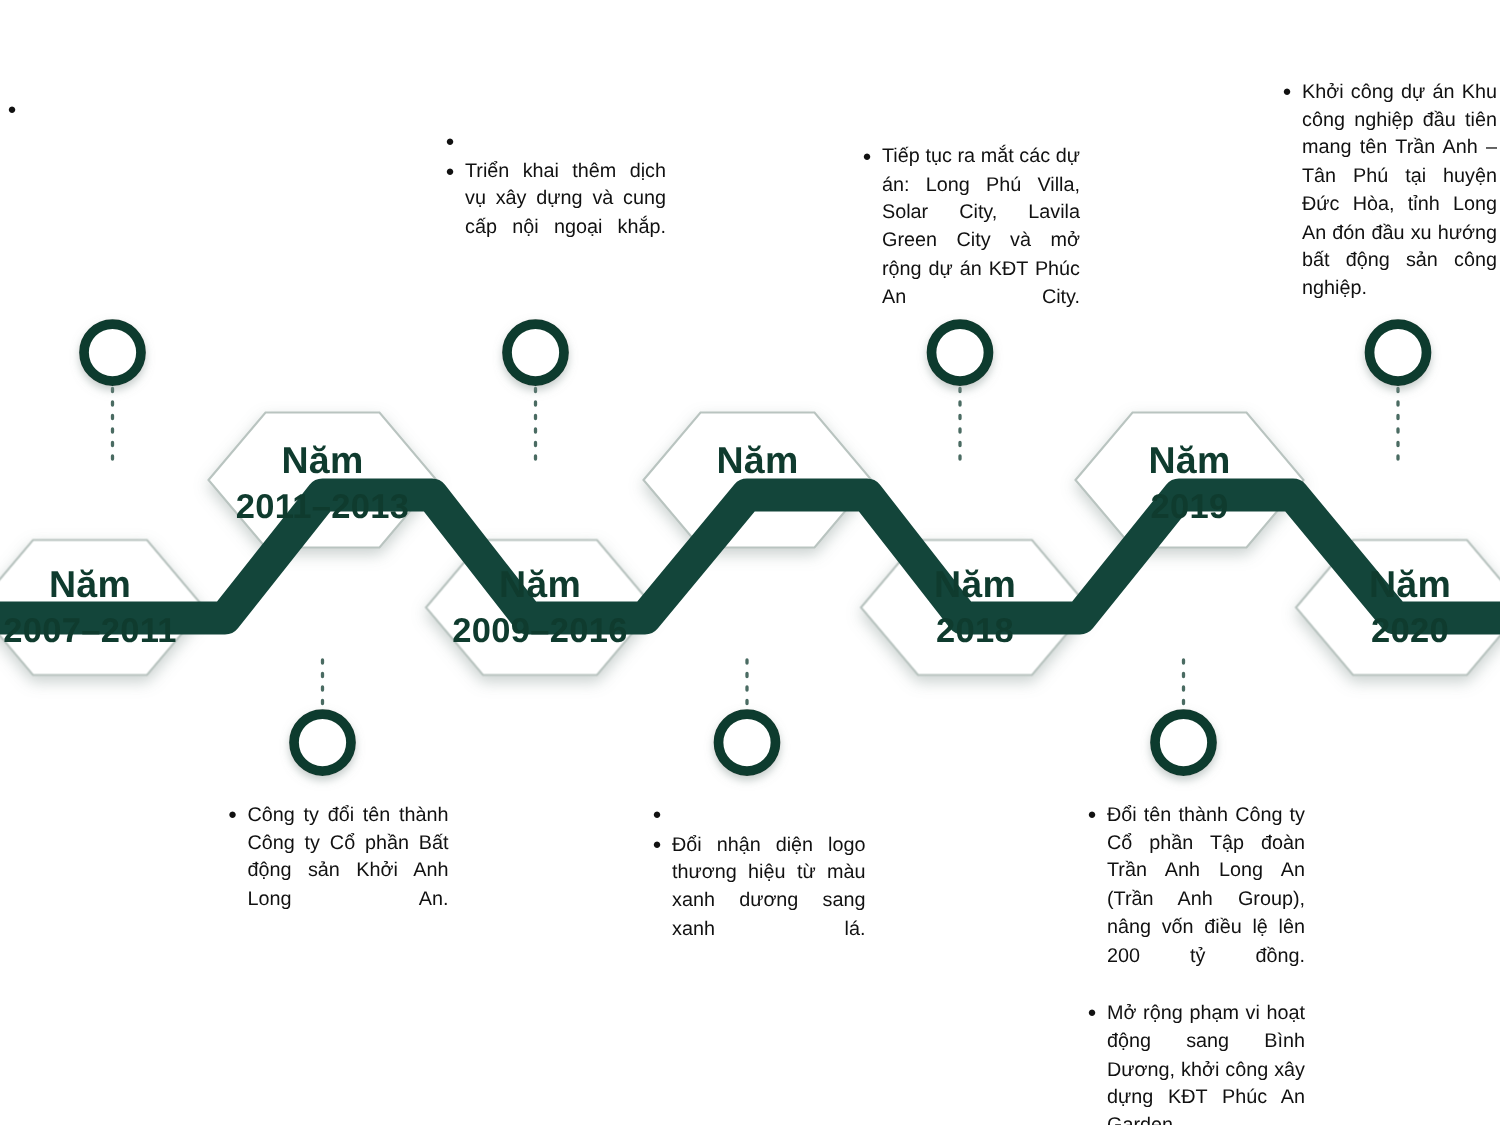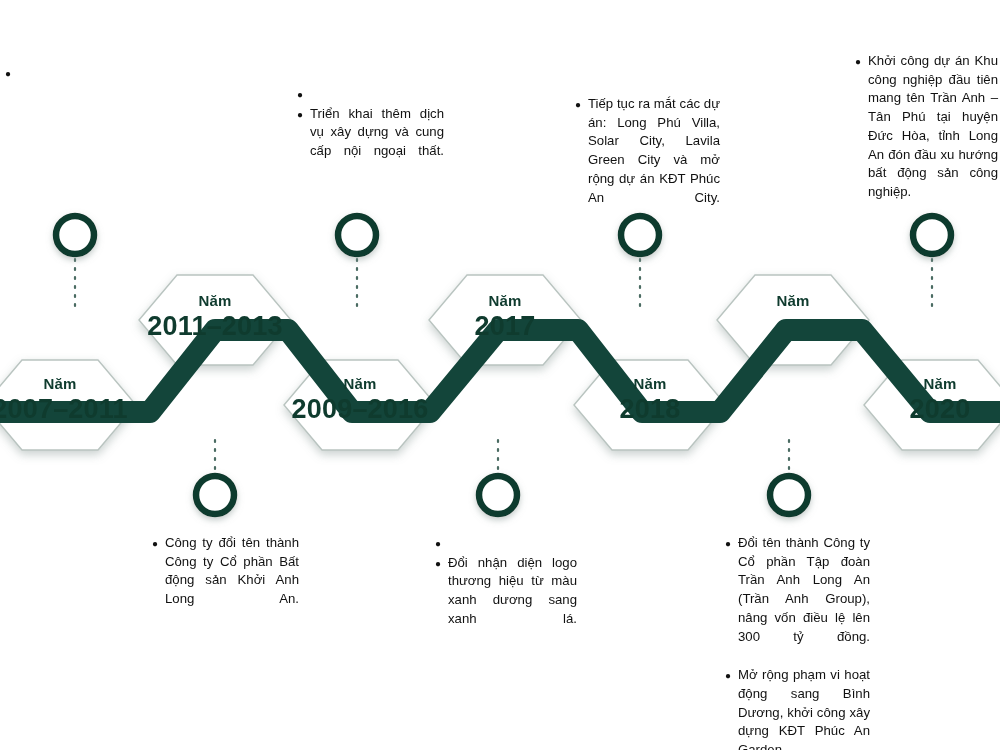--- a/index.html
+++ b/index.html
@@ -34,22 +34,22 @@
   .hex-label {
     position: absolute;
     z-index: 3;
     text-align: center;
     color: #0f3b2e;
     font-weight: bold;
     line-height: 1.22;
     letter-spacing: .2px;
     pointer-events: none;
   }
-  .hex-label .l1 { font-size: 15px; display: block; }
-  .hex-label .l2 { font-size: 27px; display: block; }
+  .hex-label .l1 { font-size: 25px; display: block; }
+  .hex-label .l2 { font-size: 23px; display: block; }
 
   
   .note {
     position: absolute;
     z-index: 4;
     color: #111111;
     font-size: 13.2px;
     line-height: 1.42;
     text-align: justify;
     text-justify: inter-word;
@@ -142,47 +142,47 @@
   <div class="hex-label" style="left:135px; top:292px; width:160px;">
     <span class="l1">Năm</span>
     <span class="l2">2011–2013</span>
   </div>
   <div class="hex-label" style="left:280px; top:375px; width:160px;">
     <span class="l1">Năm</span>
     <span class="l2">2009–2016</span>
   </div>
   <div class="hex-label" style="left:425px; top:292px; width:160px;">
     <span class="l1">Năm</span>
-    <span class="l2">2017</span>
   </div>
   <div class="hex-label" style="left:570px; top:375px; width:160px;">
     <span class="l1">Năm</span>
     <span class="l2">2018</span>
   </div>
   <div class="hex-label" style="left:713px; top:292px; width:160px;">
     <span class="l1">Năm</span>
+    <span class="l2">2019</span>
   </div>
   <div class="hex-label" style="left:860px; top:375px; width:160px;">
     <span class="l1">Năm</span>
     <span class="l2">2020</span>
   </div>
 
   <div class="note" style="left:5px; top:64px; width:143px;">
     <p>
       <span class="bullet">●</span>
     </p>
   </div>
 
   <div class="note" style="left:297px; top:85px; width:147px;">
     <p>
       <span class="bullet">●</span>
     </p>
     <p>
       <span class="bullet">●</span>
-      <span class="txt">Triển khai thêm dịch vụ xây dựng và cung cấp nội ngoại thất.</span>
+      <span class="txt">Triển khai thêm dịch vụ xây dựng và cung cấp nội ngoại khắp.</span>
     </p>
   </div>
 
   <div class="note" style="left:575px; top:95px; width:145px;">
     <p>
       <span class="bullet">●</span>
       <span class="txt">Tiếp tục ra mắt các dự án: Long Phú Villa, Solar City, Lavila Green City và mở rộng dự án KĐT Phúc An City.</span>
     </p>
   </div>
 
@@ -206,21 +206,21 @@
     </p>
     <p>
       <span class="bullet">●</span>
       <span class="txt">Đổi nhận diện logo thương hiệu từ màu xanh dương sang xanh lá.</span>
     </p>
   </div>
 
   <div class="note" style="left:725px; top:534px; width:145px;">
     <p>
       <span class="bullet">●</span>
-      <span class="txt">Đổi tên thành Công ty Cổ phần Tập đoàn Trần Anh Long An (Trần Anh Group), nâng vốn điều lệ lên 300 tỷ đồng.</span>
+      <span class="txt">Đổi tên thành Công ty Cổ phần Tập đoàn Trần Anh Long An (Trần Anh Group), nâng vốn điều lệ lên 200 tỷ đồng.</span>
     </p>
     <p>
       <span class="bullet">●</span>
       <span class="txt">Mở rộng phạm vi hoạt động sang Bình Dương, khởi công xây dựng KĐT Phúc An Garden.</span>
     </p>
   </div>
 
 </div>
 
 </body></html>

